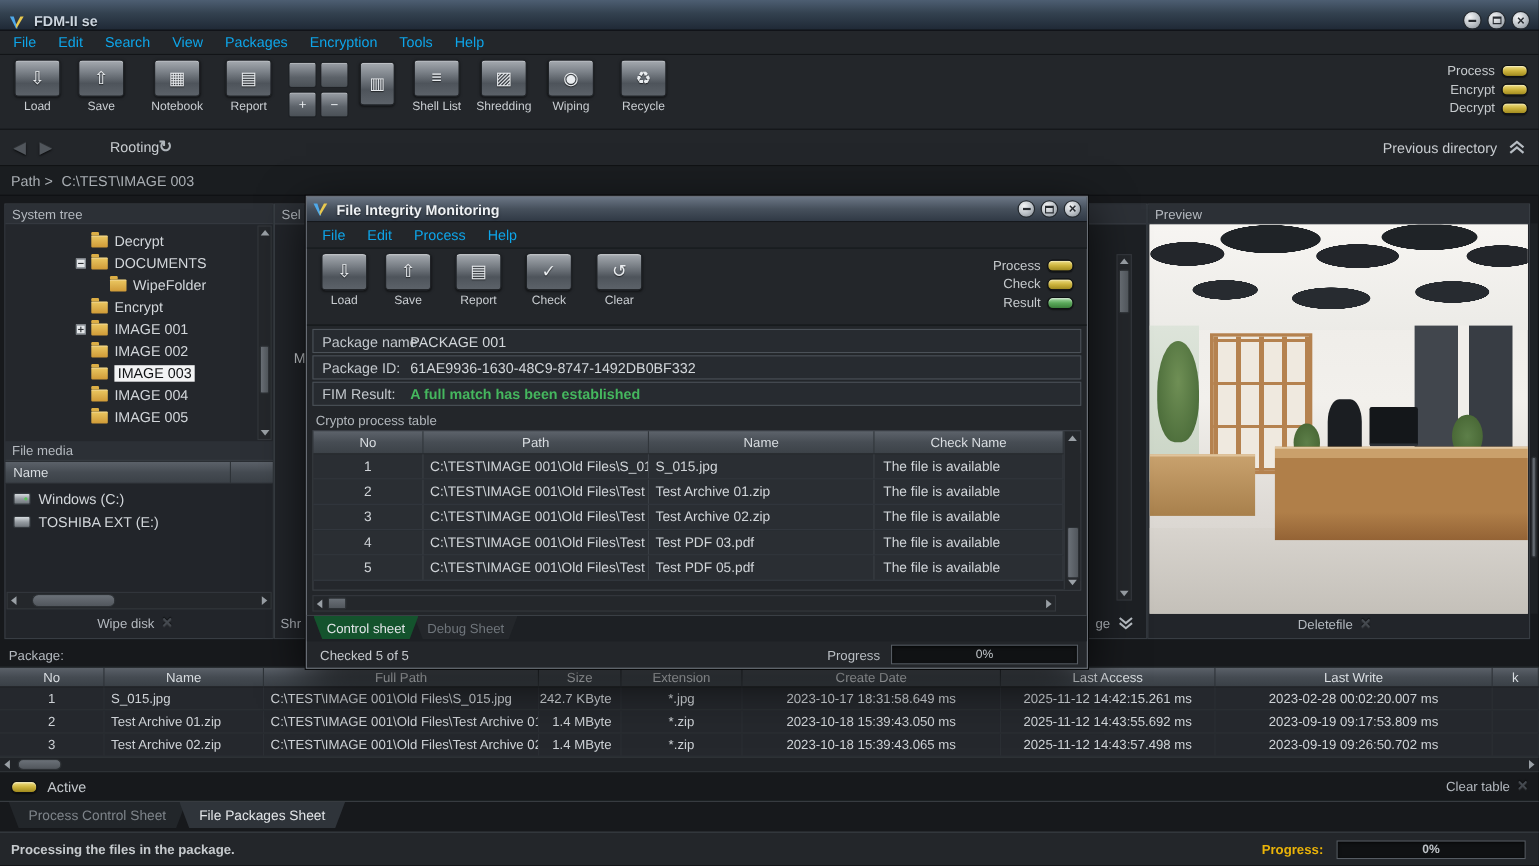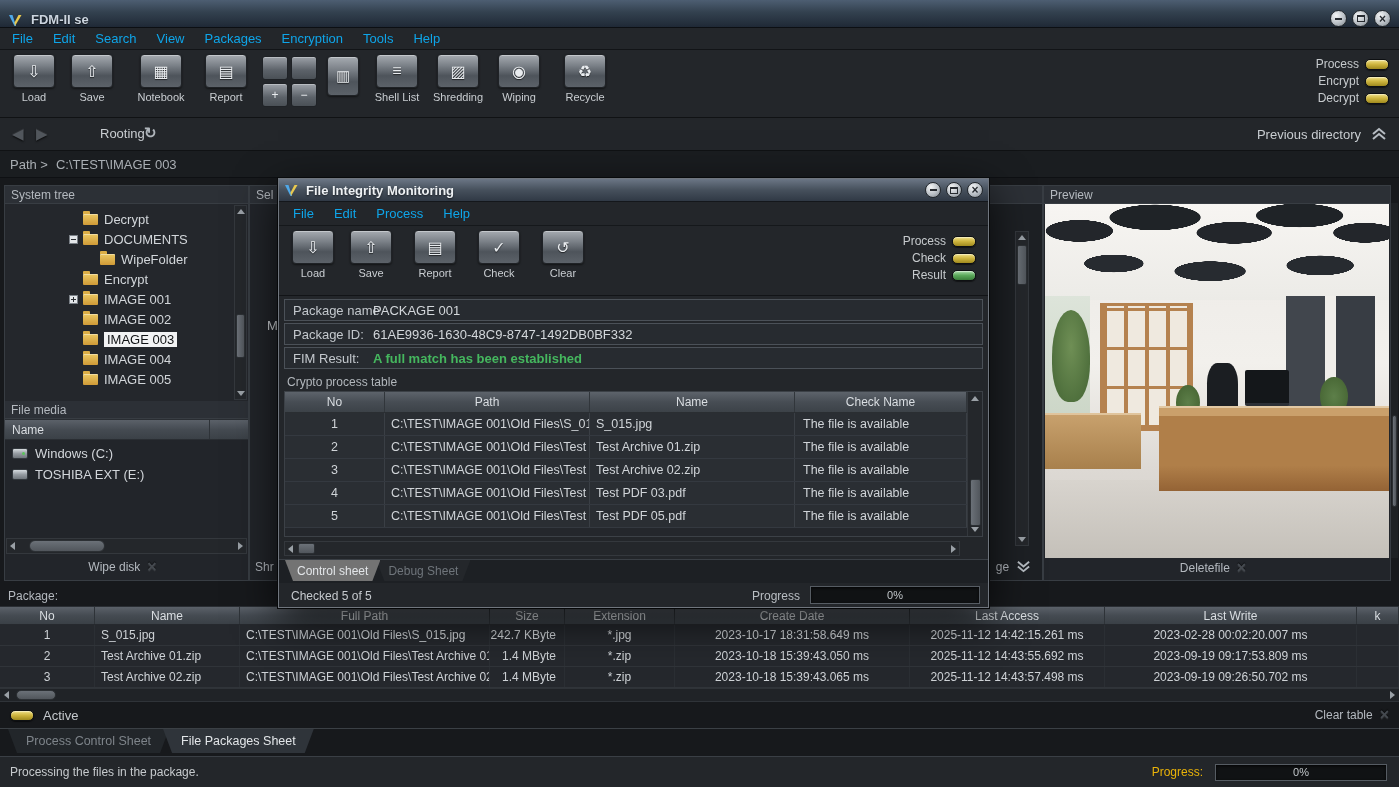--- a/index.html
+++ b/index.html
@@ -92,21 +92,21 @@
   .w-access{width:195px;justify-content:center;}
   .w-write{width:252px;justify-content:center;}
   .w-k{flex:1;justify-content:center;}
   .bt-head .w-name,.bt-head .w-path,.bt-head .w-size{justify-content:center;padding:0;}
 
   #bh{position:absolute;left:0;top:688px;width:1399px;height:14px;background:#202327;border-top:1px solid #2f3338;border-bottom:1px solid #2f3338;}
   #active-bar{position:absolute;left:0;top:702px;width:100%;height:26px;display:flex;align-items:center;}
   #sheet-tabs{position:absolute;left:0;top:728px;width:100%;height:28px;border-top:1px solid #3b4045;display:flex;align-items:flex-start;padding-left:8px;background:#17191c;}
   .stab{height:24px;padding:0 18px;display:flex;align-items:center;font-size:12.5px;color:#7e848a;background:#22262a;clip-path:polygon(0 0,100% 0,calc(100% - 9px) 100%,9px 100%);margin-right:-6px;position:relative;}
   .stab.active{background:#2f343a;color:#e3e6e9;z-index:2;}
-  #statusbar{position:absolute;left:0;top:756px;width:100%;height:31px;background:#23262a;border-top:1px solid #3a3f45;display:flex;align-items:center;padding-left:10px;font-size:12px;color:#c6cacd;}
+  #statusbar{position:absolute;left:0;top:756px;width:100%;height:31px;background:#23262a;border-top:1px solid #3a3f45;display:flex;align-items:center;padding-left:10px;font-size:12px;color:#c6cacd;font-weight:bold;}
   .pbar{background:#101214;border:1px solid #565c63;display:flex;align-items:center;justify-content:center;font-size:11px;color:#c0c5c9;box-shadow:inset 0 1px 3px rgba(0,0,0,.8);}
 
   
   #dialog{position:absolute;left:278px;top:178px;width:711px;height:430px;background:#23262a;border:1px solid #70767e;box-shadow:0 12px 40px rgba(0,0,0,.75),0 0 0 1px #0b0d0f;z-index:50;}
   #dlg-title{height:23px;background:linear-gradient(180deg,#6b7685 0%,#46505c 50%,#303945 100%);display:flex;align-items:center;border-bottom:1px solid #14171b;}
   #dlg-title .t{margin-left:7px;font-size:13px;font-weight:bold;color:#eef1f4;text-shadow:0 1px 2px rgba(0,0,0,.6);}
   #dlg-title .winbtns{margin-right:5px;}
   #dlg-title .wbtn{width:16px;height:16px;}
   #dlg-menu{height:24px;background:#23262a;display:flex;align-items:center;border-bottom:1px solid #15181b;padding-left:4px;}
   #dlg-toolbar{height:70px;border-bottom:1px solid #121417;position:relative;display:flex;align-items:flex-start;padding:4px 0 0 6px;}
@@ -120,21 +120,21 @@
   .dt-head .cell{display:flex;align-items:center;justify-content:center;font-size:12px;color:#dadee2;border-right:1px solid #31363b;overflow:hidden;}
   .dt-row{display:flex;height:23px;border-bottom:1px solid #343940;background:#2a2e33;}
   .dt-row .cell{display:flex;align-items:center;font-size:12.5px;color:#d0d4d8;border-right:1px solid #3a3f45;overflow:hidden;white-space:nowrap;}
   .d-no{width:100px;justify-content:center;}
   .d-path{width:205px;padding-left:6px;}
   .d-name{width:205px;padding-left:6px;}
   .d-check{width:172px;padding-left:8px;}
   .dt-head .d-path,.dt-head .d-name,.dt-head .d-check{justify-content:center;padding:0;}
   #dlg-tabs{position:absolute;left:0;top:380px;width:100%;height:24px;border-top:1px solid #3a3f45;background:#1d2024;display:flex;align-items:flex-start;padding-left:6px;}
   .dtab{height:21px;padding:0 12px;font-size:12px;display:flex;align-items:center;clip-path:polygon(0 0,100% 0,calc(100% - 8px) 100%,8px 100%);margin-right:-4px;background:#24272b;color:#6f757b;position:relative;}
-  .dtab.active{background:#737373;color:#e2e5e8;z-index:2;}
+  .dtab.active{background:#14532d;color:#e2e5e8;z-index:2;}
   #dlg-status{position:absolute;left:0;top:404px;width:100%;height:24px;}
 
   
   #pv-img{position:absolute;left:1px;right:1px;top:18px;height:354px;background:linear-gradient(180deg,#eceae6 0%,#f2f0ec 45%,#ddd9d4 75%,#cfccc6 100%);overflow:hidden;}
   .pv{position:absolute;}
   #pv-ceiling{left:0;top:0;right:0;height:27%;background:
     radial-gradient(ellipse 34px 11px at 10% 28%, #23262b 98%, transparent),
     radial-gradient(ellipse 46px 13px at 32% 14%, #1f2327 98%, transparent),
     radial-gradient(ellipse 38px 11px at 55% 30%, #23262b 98%, transparent),
     radial-gradient(ellipse 44px 12px at 74% 12%, #1f2327 98%, transparent),

